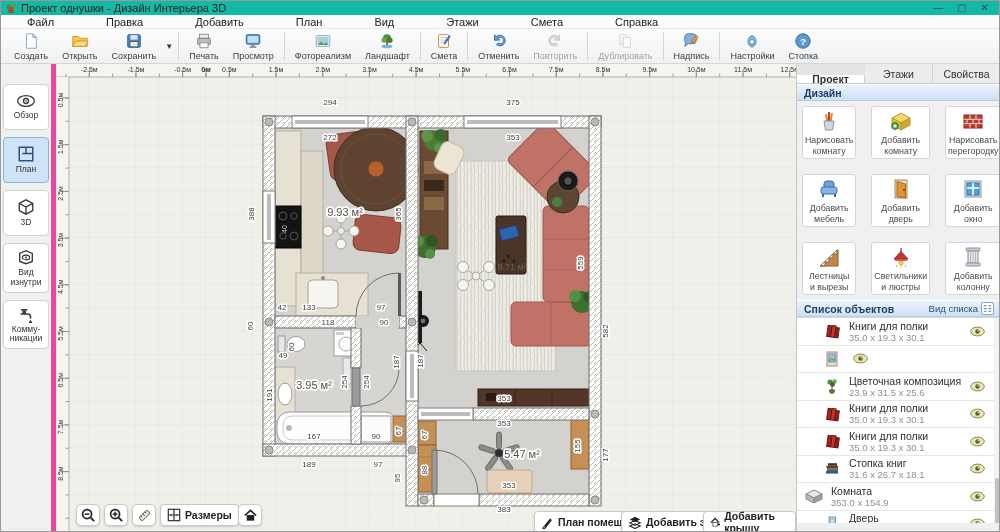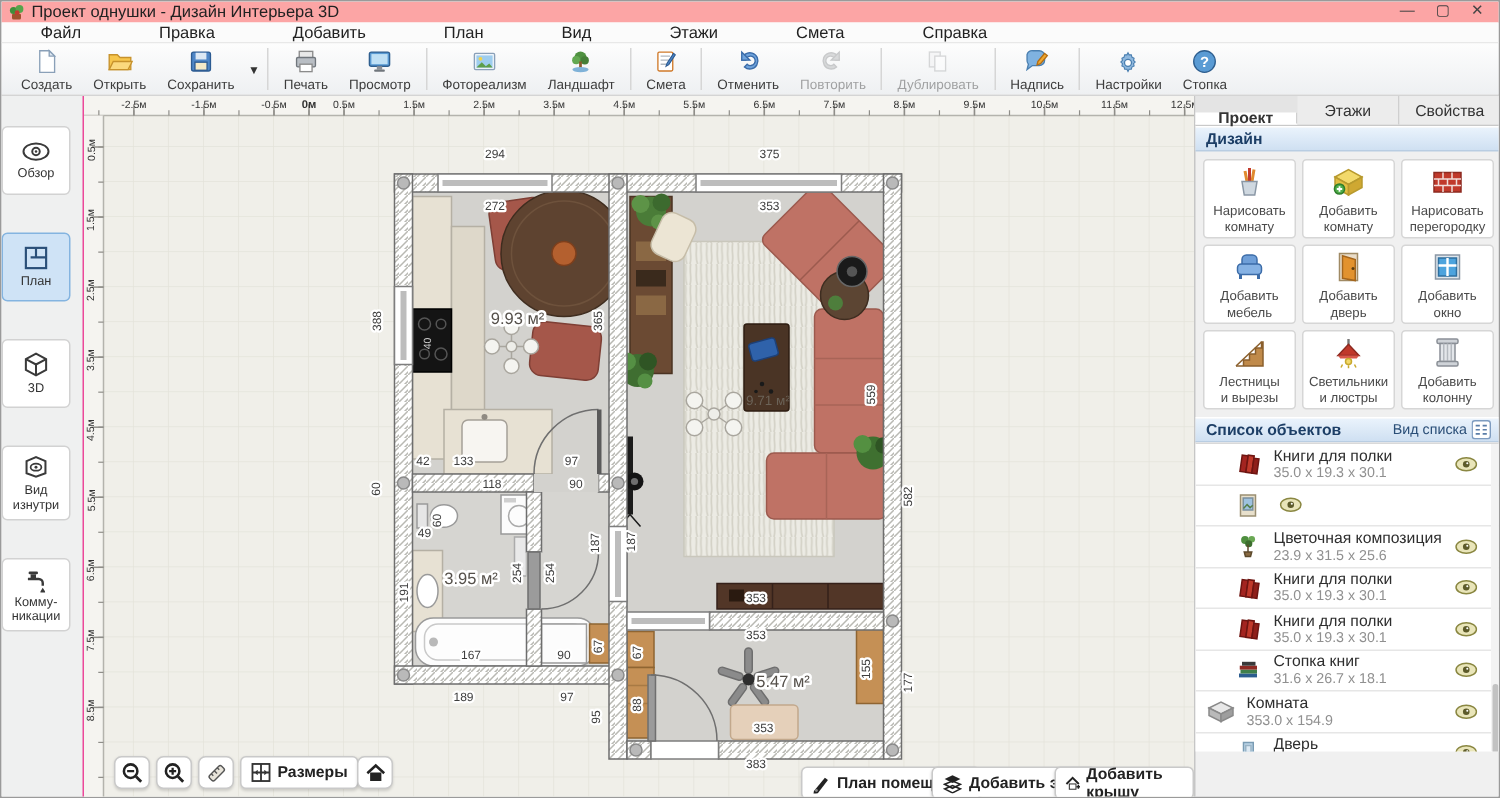--- a/index.html
+++ b/index.html
@@ -1,34 +1,34 @@
 <!DOCTYPE html>
 <html><head>
 <meta charset="utf-8">
 <style>
   html,body{margin:0;padding:0;background:#888;}
   *{box-sizing:border-box;font-family:"Liberation Sans",sans-serif;}
   .app{position:relative;width:1000px;height:532px;background:#fff;overflow:hidden;border:1px solid #9a9a9a;}
   
-  .titlebar{position:absolute;left:0;top:0;width:1000px;height:14px;background:#fca5a5;display:flex;align-items:center;padding:0 4px;font-size:11px;color:#222;}
+  .titlebar{position:absolute;left:0;top:0;width:1000px;height:14px;background:#14b8a6;display:flex;align-items:center;padding:0 4px;font-size:11px;color:#222;}
   .titlebar .appicon{width:12px;height:12px;margin-right:4px;flex:0 0 auto;}
   .win-controls{margin-left:auto;display:flex;gap:14px;padding-right:8px;color:#444;font-size:10px;line-height:14px;}
   .win-controls span{cursor:default;}
   
   .menubar{position:absolute;left:0;top:14px;width:1000px;height:14px;background:#fbfbfb;border-bottom:1px solid #e8e8e8;display:flex;align-items:center;font-size:11px;color:#222;}
   .menu-item{padding:0 26px;line-height:14px;}
   
   .toolbar{position:absolute;left:0;top:28px;width:1000px;height:35px;background:linear-gradient(#fdfdfd,#eef0f2);border-bottom:1px solid #d4d4d4;display:flex;align-items:stretch;padding:0 6px;}
   .tbtn{display:flex;flex-direction:column;align-items:center;justify-content:center;padding:1px 7px;font-size:9px;color:#3d3d3d;border-radius:3px;}
   .tbtn svg{display:block;margin-bottom:1px;}
   .tbtn.disabled{opacity:.45;filter:grayscale(.9);}
   .tsep{width:1px;background:#d6d6d6;margin:3px 3px;}
   .save-arrow{font-size:8px;color:#333;align-self:center;padding:0 2px;}
   
-  .sidebar{position:absolute;left:0;top:63px;width:55px;height:469px;background:#eff0f0;border-right:1px solid #ec4899;display:flex;flex-direction:column;padding-top:20px;gap:25px;}
+  .sidebar{position:absolute;left:0;top:63px;width:55px;height:469px;background:#eff0f0;border-right:5px solid #ec4899;display:flex;flex-direction:column;align-items:center;padding-top:20px;gap:7px;}
   .sbtn{width:46px;min-height:46px;background:#fff;border:1px solid #d2d2d2;border-radius:4px;display:flex;flex-direction:column;align-items:center;justify-content:center;font-size:8.5px;color:#333;padding:4px 1px;text-align:center;white-space:pre-line;line-height:1.15;}
   .sbtn svg{margin-bottom:2px;}
   .sbtn.active{background:#cfe3f6;border-color:#84b4e0;}
   
   .canvas{position:absolute;left:55px;top:63px;width:740px;height:469px;background:#f0efe9;}
   .canvas svg.plan{position:absolute;left:0;top:0;}
   text{user-select:none;}
   .rlab{font-size:7px;fill:#333;}
   .rlab.bold{font-weight:bold;font-size:7.5px;}
   .dim{font-size:8px;fill:#3e3e3e;paint-order:stroke;stroke:#ffffff;stroke-width:3px;stroke-linejoin:round;text-anchor:middle;}
@@ -38,21 +38,21 @@
   
   .ovl{position:absolute;display:flex;align-items:center;justify-content:center;gap:4px;background:#fff;border:1px solid #c9c9c9;border-radius:4px;box-shadow:0 1px 2px rgba(0,0,0,.15);font-size:10.5px;color:#222;font-weight:bold;height:22px;padding:0 6px;}
   .ovl.round{width:24px;padding:0;border-radius:5px;}
   
   .rightpanel{position:absolute;left:795px;top:63px;width:205px;height:469px;background:#f0f0f0;border-left:1px solid #c6c6c6;}
   .tabs{display:flex;height:20px;background:#e4e4e4;border-bottom:1px solid #c9c9c9;}
   .tab{flex:1;display:flex;align-items:center;justify-content:center;font-size:10.5px;color:#333;border-right:1px solid #cfcfcf;background:#ececec;}
   .tab.active{background:#fff;border-bottom:1px solid #fff;font-weight:bold;margin-top:11px;}
   .phead{height:17px;background:linear-gradient(#eaf3fc,#cfe0f2);border-top:1px solid #fff;border-bottom:1px solid #b9cde2;display:flex;align-items:center;padding:0 7px;font-size:10.5px;font-weight:bold;color:#1c3e66;}
   .phead .view-label{margin-left:auto;font-weight:normal;font-size:9.5px;color:#2a4e77;display:flex;align-items:center;gap:3px;}
-  .dgrid{display:grid;grid-template-columns:repeat(3,1fr);gap:4px;padding:5px;}
+  .dgrid{display:grid;grid-template-columns:repeat(3,1fr);gap:15px;padding:5px;}
   .dbtn{background:#fff;border:1px solid #d6d6d6;border-radius:3px;height:53px;display:flex;flex-direction:column;align-items:center;justify-content:center;font-size:8.8px;color:#4a4a4a;text-align:center;white-space:pre-line;line-height:1.15;padding:2px;}
   .dbtn svg{margin-bottom:2px;}
   .objlist{position:relative;background:#fff;height:206px;overflow:hidden;border-top:1px solid #d9d9d9;}
   .obj-row{display:flex;align-items:center;min-height:27.5px;border-bottom:1px solid #e6e6e6;padding:1px 16px 1px 6px;}
   .obj-row.child{padding-left:24px;}
   .obj-icon{width:22px;height:20px;flex:0 0 auto;display:flex;align-items:center;justify-content:center;margin-right:6px;}
   .obj-text{flex:1;min-width:0;}
   .obj-name{font-size:10.5px;color:#2e2e2e;white-space:nowrap;overflow:hidden;}
   .obj-dims{font-size:9.5px;color:#909090;}
   .obj-eye{flex:0 0 auto;margin-left:4px;display:flex;}

